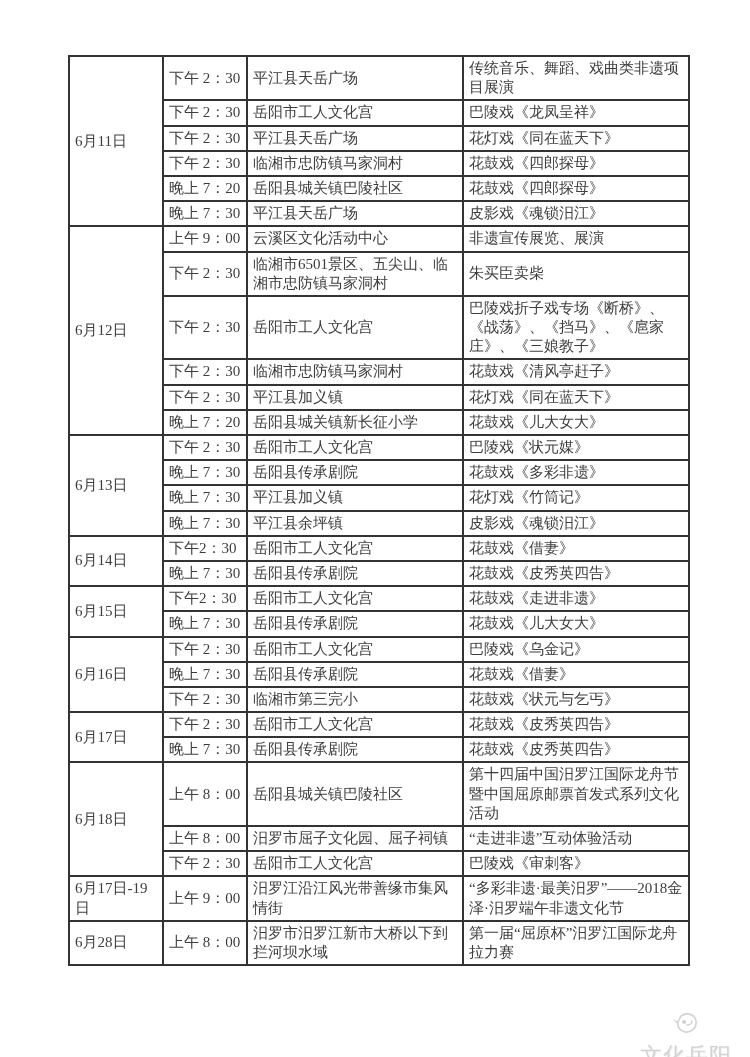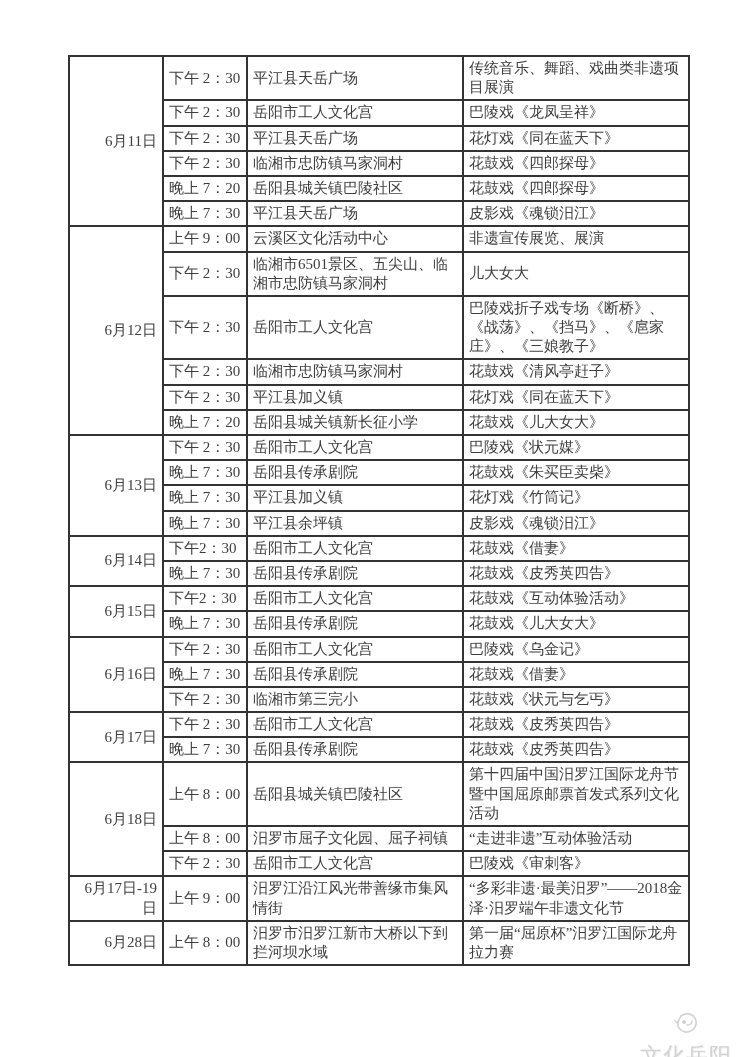--- a/index.html
+++ b/index.html
@@ -23,21 +23,21 @@
   table.schedule td {
     border: 2px solid #333333;
     padding: 2px 5px;
     font-size: 15px;
     line-height: 1.28;
     color: #3d3d3d;
     vertical-align: middle;
     word-break: break-all;
   }
   td.date-cell {
-    text-align: right;
+    text-align: left;
     padding: 2px 3px;
   }
   td.time-cell {
     white-space: nowrap;
     padding: 2px 2px;
   }
   td.location-cell, td.event-cell {
     text-align: left;
   }
   td.muted { color: #969696; }
@@ -105,21 +105,21 @@
         </tr>
         <tr>
           <td rowspan="6" class="date-cell">6月12日</td>
           <td class="time-cell">上午 9：00</td>
           <td class="location-cell">云溪区文化活动中心</td>
           <td class="event-cell muted">非遗宣传展览、展演</td>
         </tr>
         <tr>
           <td class="time-cell">下午 2：30</td>
           <td class="location-cell">临湘市6501景区、五尖山、临湘市忠防镇马家洞村</td>
-          <td class="event-cell">儿大女大</td>
+          <td class="event-cell">朱买臣卖柴</td>
         </tr>
         <tr>
           <td class="time-cell">下午 2：30</td>
           <td class="location-cell">岳阳市工人文化宫</td>
           <td class="event-cell">巴陵戏折子戏专场《断桥》、《战荡》、《挡马》、《扈家庄》、《三娘教子》</td>
         </tr>
         <tr>
           <td class="time-cell">下午 2：30</td>
           <td class="location-cell">临湘市忠防镇马家洞村</td>
           <td class="event-cell">花鼓戏《清风亭赶子》</td>
@@ -136,21 +136,21 @@
         </tr>
         <tr>
           <td rowspan="4" class="date-cell">6月13日</td>
           <td class="time-cell">下午 2：30</td>
           <td class="location-cell">岳阳市工人文化宫</td>
           <td class="event-cell">巴陵戏《状元媒》</td>
         </tr>
         <tr>
           <td class="time-cell">晚上 7：30</td>
           <td class="location-cell">岳阳县传承剧院</td>
-          <td class="event-cell">花鼓戏《朱买臣卖柴》</td>
+          <td class="event-cell">花鼓戏《多彩非遗》</td>
         </tr>
         <tr>
           <td class="time-cell">晚上 7：30</td>
           <td class="location-cell">平江县加义镇</td>
           <td class="event-cell">花灯戏《竹筒记》</td>
         </tr>
         <tr>
           <td class="time-cell">晚上 7：30</td>
           <td class="location-cell">平江县余坪镇</td>
           <td class="event-cell">皮影戏《魂锁汨江》</td>
@@ -163,21 +163,21 @@
         </tr>
         <tr>
           <td class="time-cell">晚上 7：30</td>
           <td class="location-cell">岳阳县传承剧院</td>
           <td class="event-cell">花鼓戏《皮秀英四告》</td>
         </tr>
         <tr>
           <td rowspan="2" class="date-cell">6月15日</td>
           <td class="time-cell">下午2：30</td>
           <td class="location-cell">岳阳市工人文化宫</td>
-          <td class="event-cell">花鼓戏《互动体验活动》</td>
+          <td class="event-cell">花鼓戏《走进非遗》</td>
         </tr>
         <tr>
           <td class="time-cell">晚上 7：30</td>
           <td class="location-cell">岳阳县传承剧院</td>
           <td class="event-cell">花鼓戏《儿大女大》</td>
         </tr>
         <tr>
           <td rowspan="3" class="date-cell">6月16日</td>
           <td class="time-cell">下午 2：30</td>
           <td class="location-cell">岳阳市工人文化宫</td>

